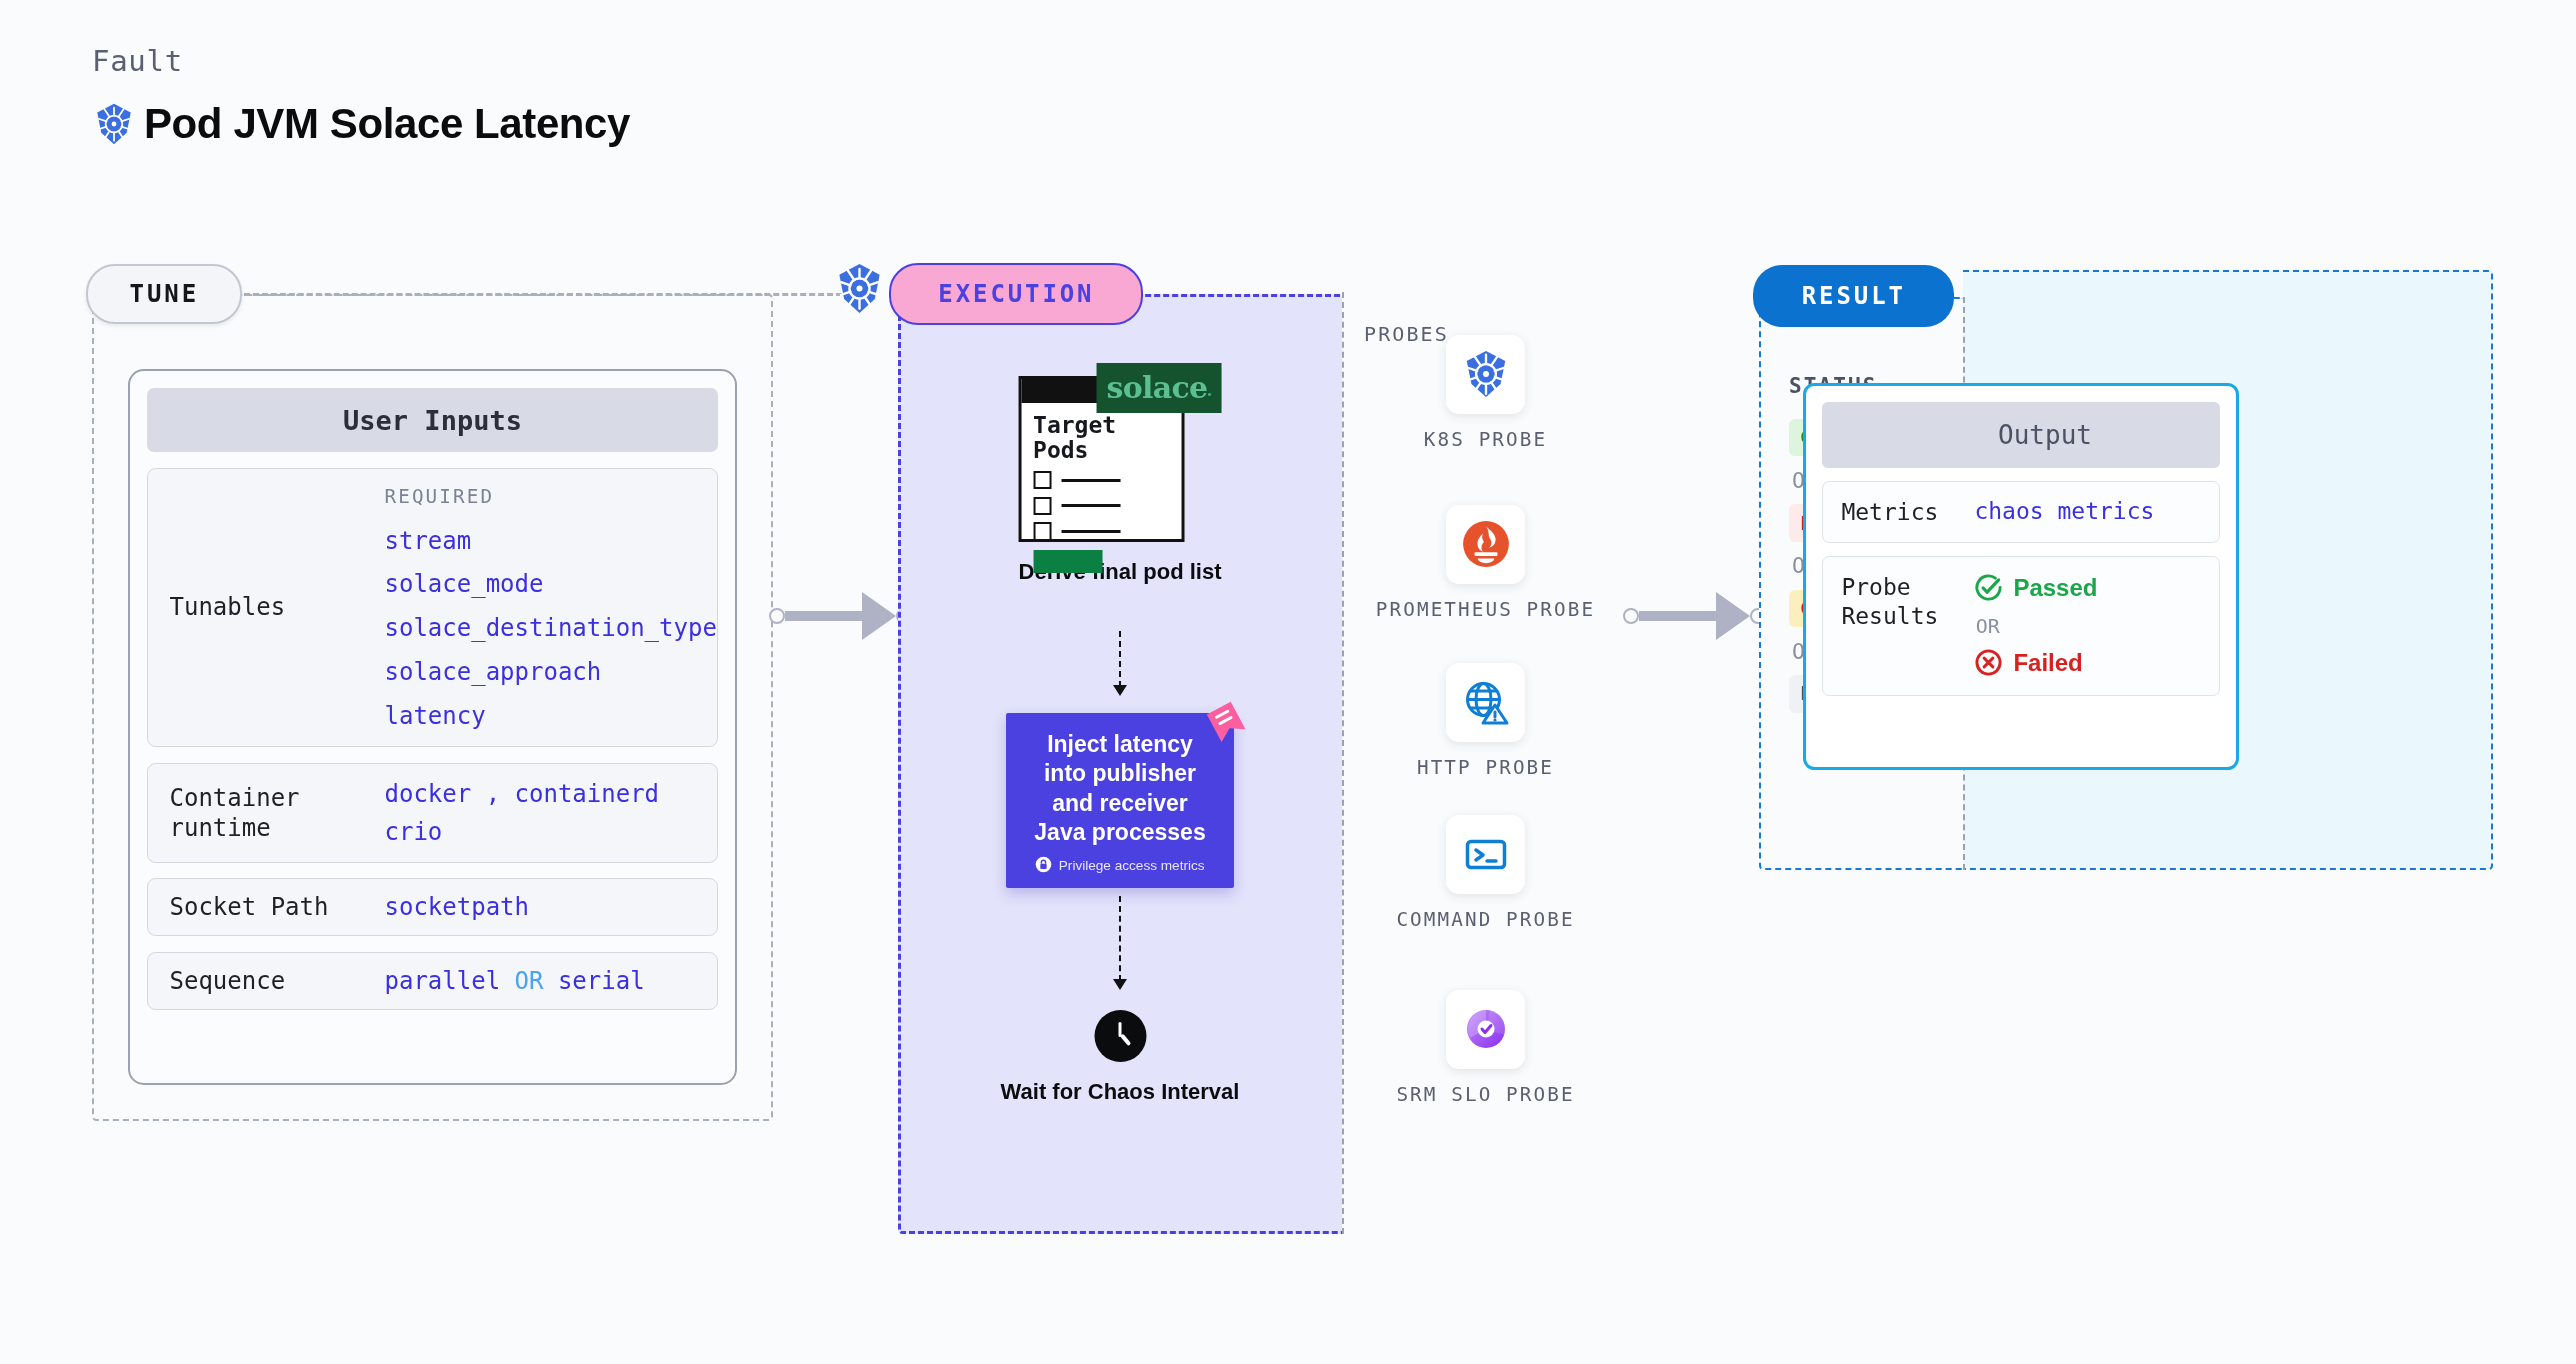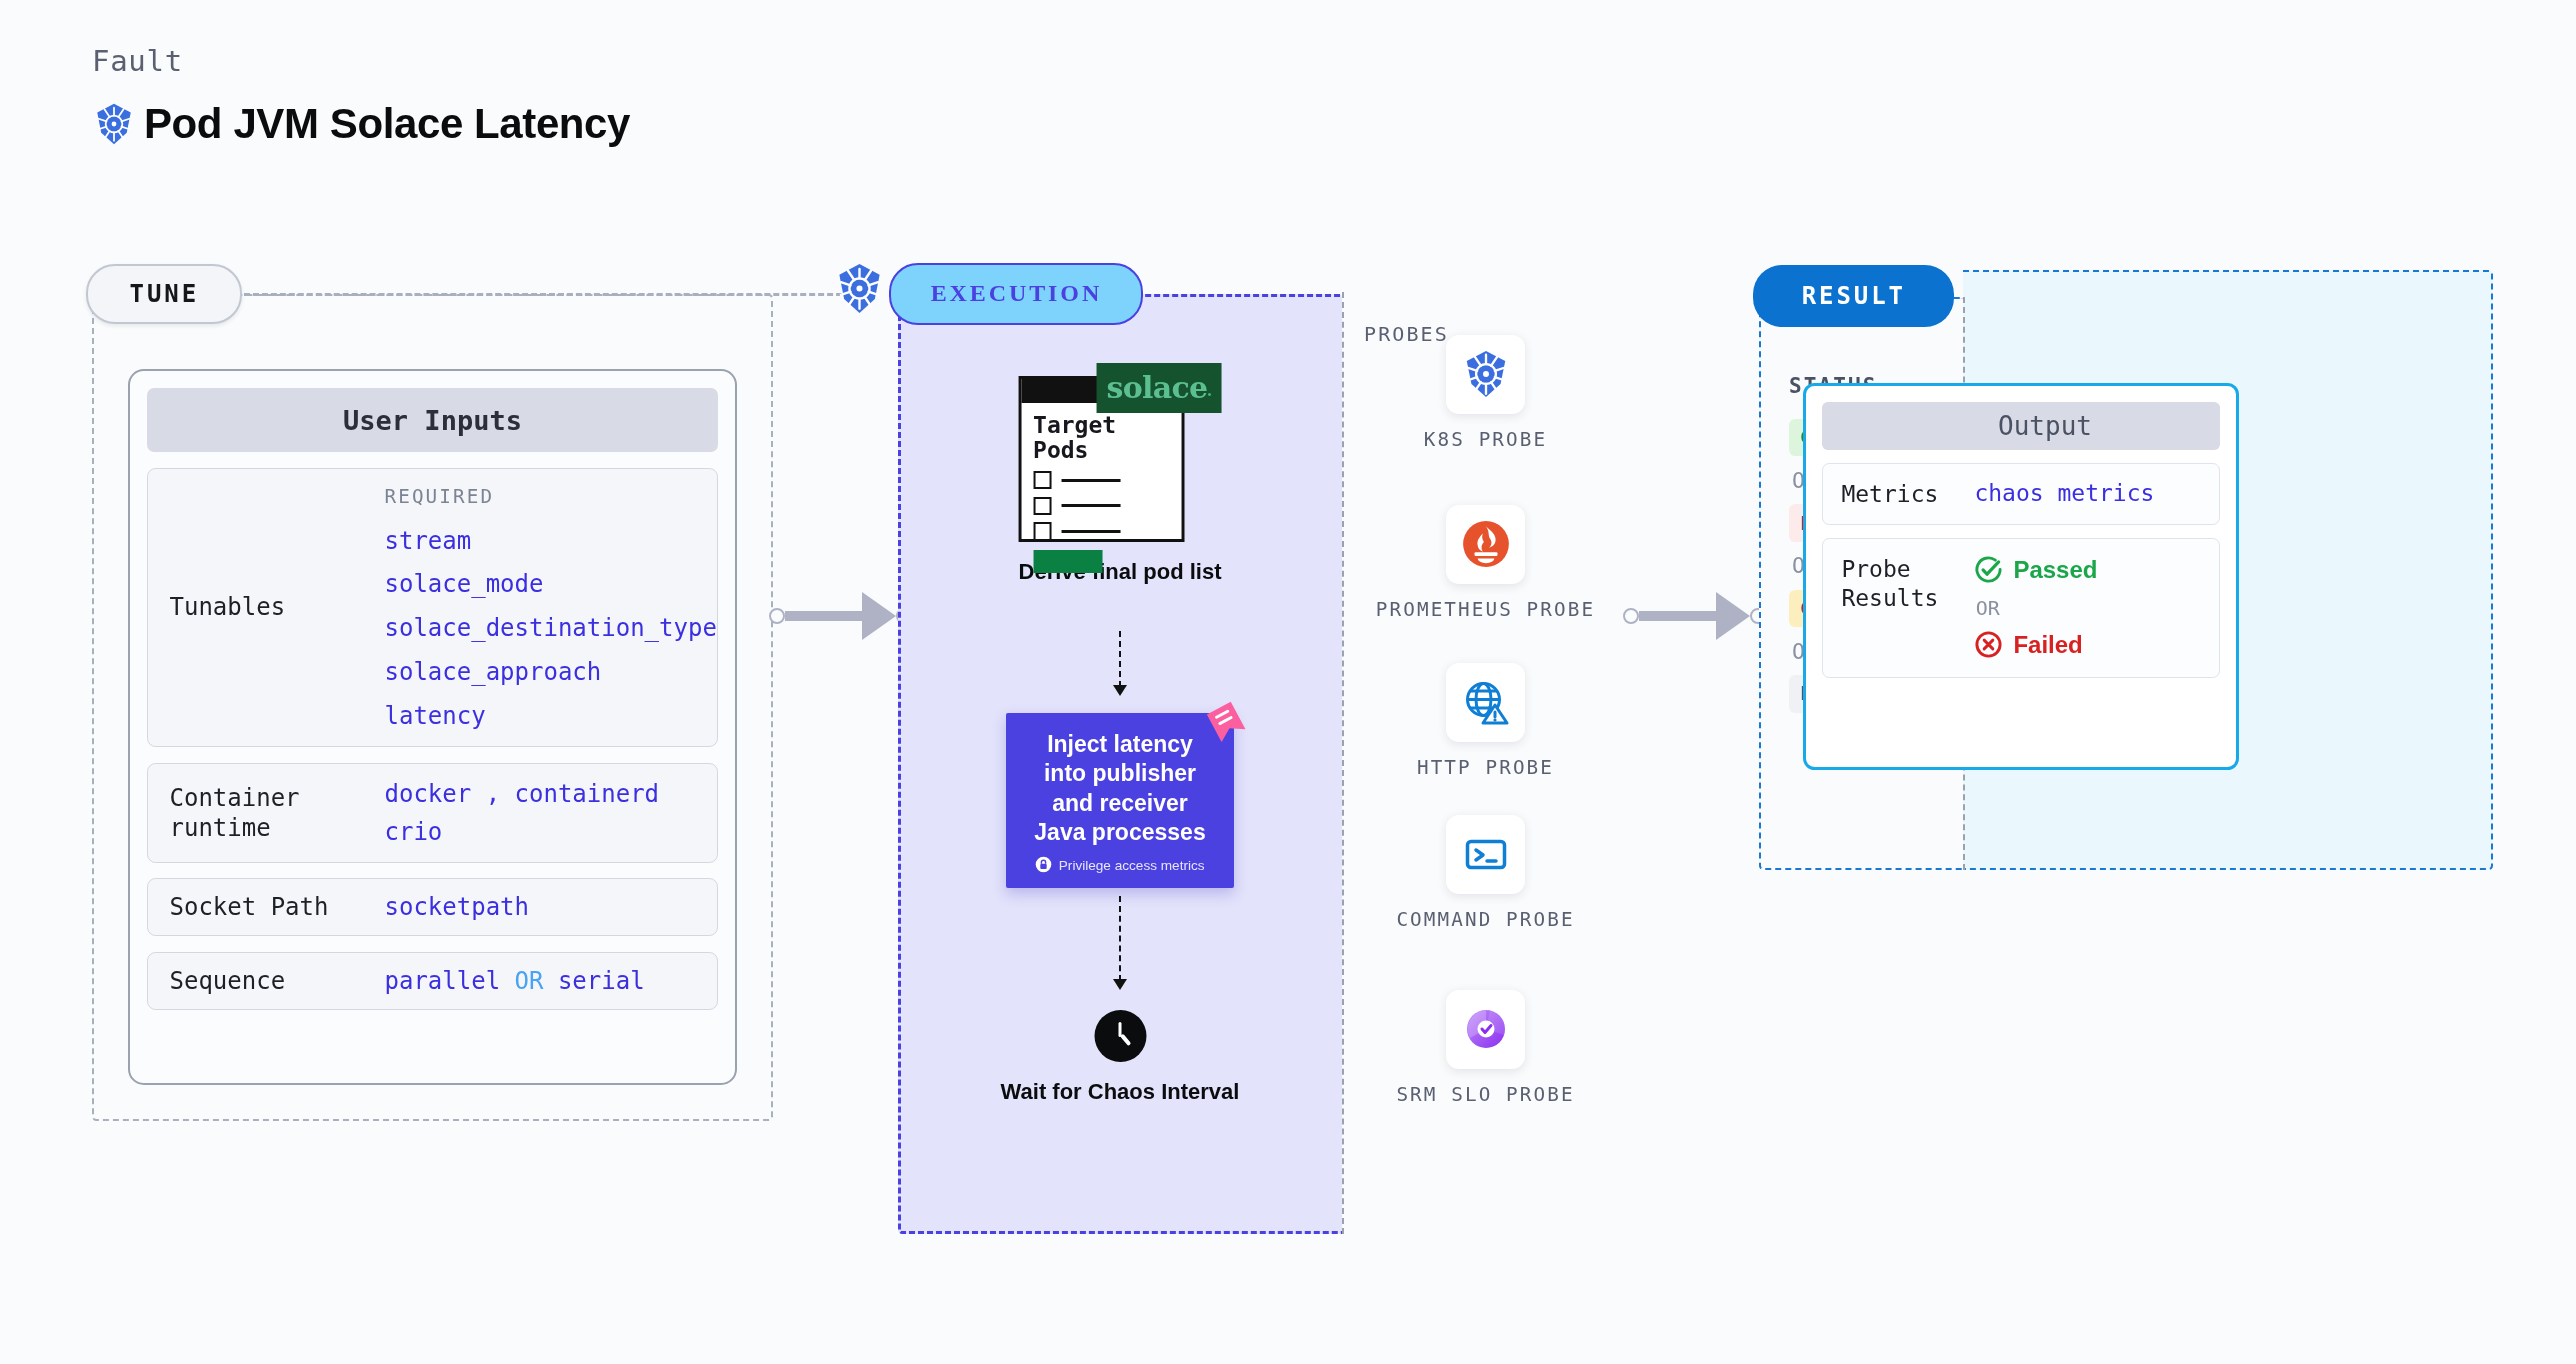--- a/index.html
+++ b/index.html
@@ -94,23 +94,22 @@
 
   
   #exec-region { left:898px; top:294px; width:727px; height:940px; }
   #exec-region .region-body { border:3.6px dashed #4b41e0; }
   #exec-fill {
     position:absolute; left:0; top:0; width:444px; height:100%;
     background:#e3e3fb; border-radius:4.3px;
   }
   #exec-pill {
     left:-8.6px; top:-31.5px; width:254px; height:62px;
-    background:#7dd3fc; color:#4b41e0; font-size:24px;
+    background:#f9a8d4; color:#4b41e0; font-size:24px;
     border:2.9px solid #4b41e0;
-    font-family:Liberation Serif, serif;
   }
   
   #probes-sub {
     position:absolute; left:444px; top:-2.1px; width:285px; height:942px;
     border-left:2.1px dashed #9aa2af;
     background:#fafbfc;
   }
   #probes-label {
     position:absolute; left:20px; top:30px;
     font-family:"DejaVu Sans Mono", monospace;
@@ -219,21 +218,21 @@
   }
   .status-or {
     font-family:"DejaVu Sans Mono", monospace;
     font-size:21.5px; color:#8a90a0; margin:11.5px 0 11.5px 2.9px;
   }
   #output-card {
     position:absolute; left:44px; top:86px; width:436px; height:387px;
     border:3.6px solid #17a9e8; border-radius:11.5px; background:#fff; padding:15.8px;
   }
   #output-head {
-    height:48px; background:#d8dae6; border-radius:5.7px;
+    height:66px; background:#d8dae6; border-radius:5.7px;
     display:flex; align-items:center; justify-content:center;
     font-family:"DejaVu Sans Mono", monospace;
     font-size:26px; color:#4b5263;padding-left:48px;
   }
   .out-box {
     margin-top:13px; border:1.4px solid #dfe3ea; border-radius:7.2px;
     background:#fcfdfe; display:flex; padding:15.8px 18.6px;
   }
   .out-key {
     font-family:"DejaVu Sans Mono", monospace; font-size:23px;

